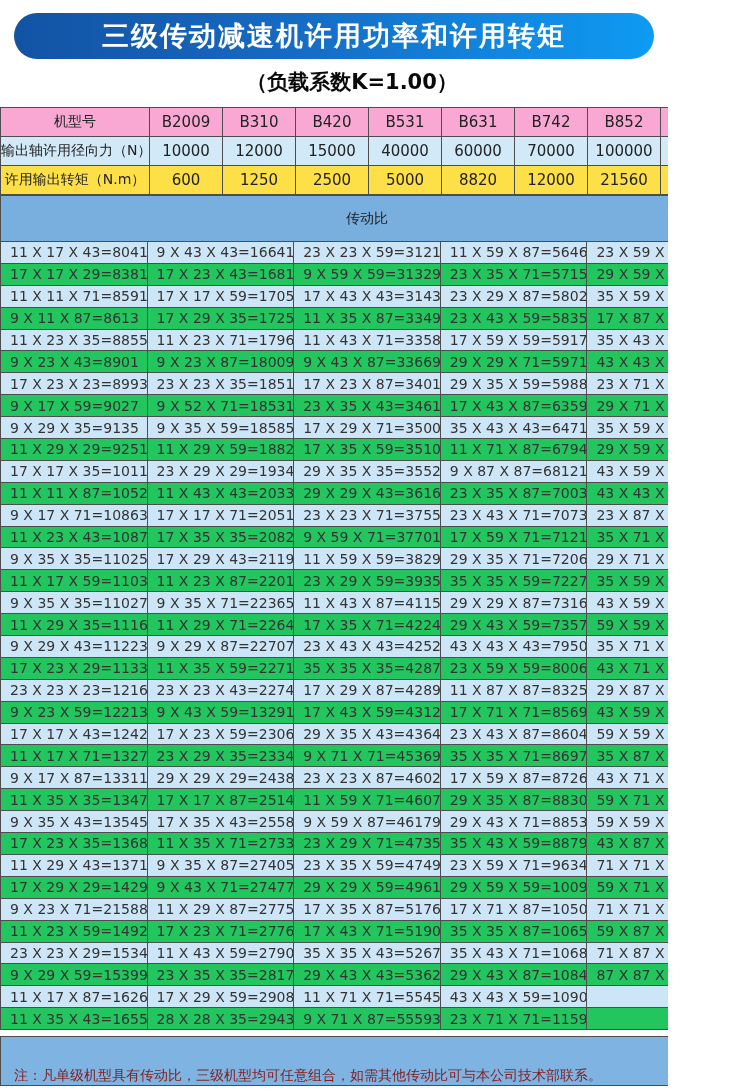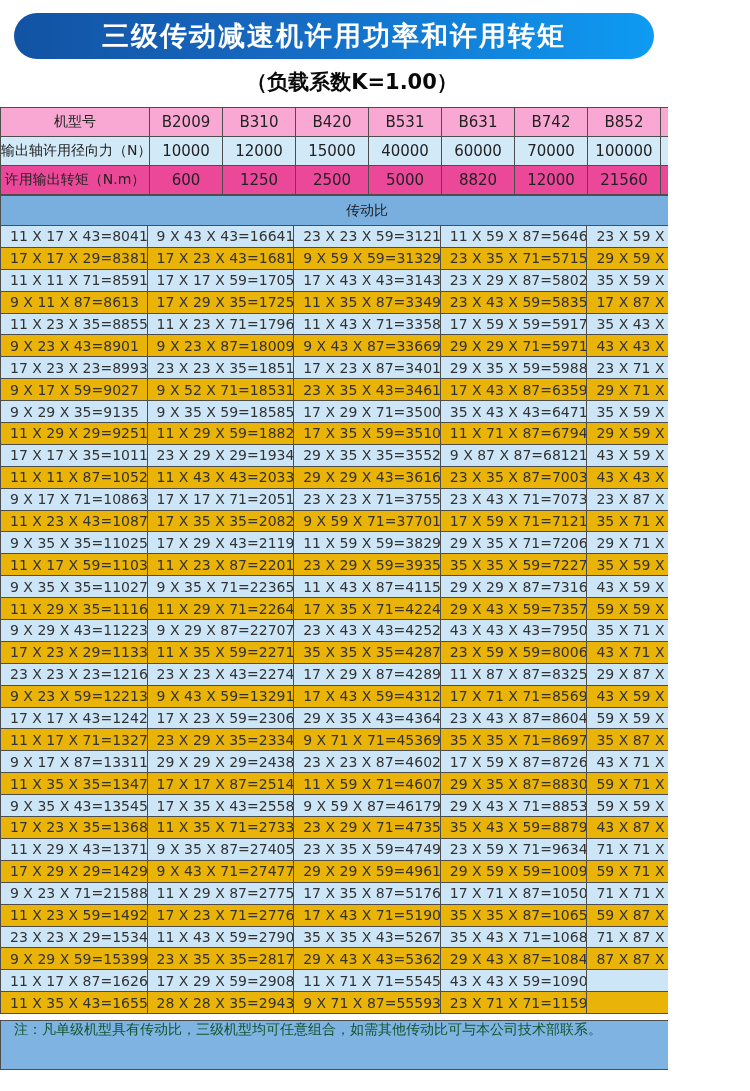--- a/index.html
+++ b/index.html
@@ -53,55 +53,55 @@
     font-size: 15px;
     font-weight: normal;
     color: #222222;
     overflow: hidden;
     white-space: nowrap;
     padding: 0;
   }
   .spec th { background: #f9a8d4; }
   .spec th.label, .spec td.label { width: 148px; font-size: 14px; }
   .spec tr.row-light { background: #D2E9F8; margin-top: 48px; }
-  .spec tr.row-white { background: #ec4899; }
+  .spec tr.row-white { background: #fde047; }
   .ratios th.band {
     border: 1.5px solid #4d4d4d;
     background: #79AFDF;
     height: 21px;
     text-align: center;
     font-size: 14px;
     font-weight: normal;
     color: #1d1d1d;
-    padding: 4px;
+    padding: 12px;
   }
   .ratios td {
     border: 1.5px solid #4d4d4d;
     height: 20.9px;
     font-size: 14px;
     color: #333333;
     padding: 0 0 0 9px;
     overflow: hidden;
     white-space: nowrap;
     text-align: left;
   }
   .ratios tr.odd  { background: #CDE6F7; }
-  .ratios tr.even { background: #eab308; }
+  .ratios tr.even { background: #22c55e; }
   .note {
     margin: 6px auto 0;
     width: 734px;
     height: 50px;
     box-sizing: border-box;
     border: 1.5px solid #4d4d4d;
     background: #7FB3E2;
     display: flex;
-    align-items: flex-start;
+    align-items: flex-end;
     padding-left: 13px;
     font-size: 14px;
-    color: #14532d;
+    color: #7f1d1d;
   }
 </style>
 </head>
 <body>
 
 <div class="page">
 
   <div class="banner">
     <span>三级传动减速机许用功率和许用转矩</span>
   </div>

